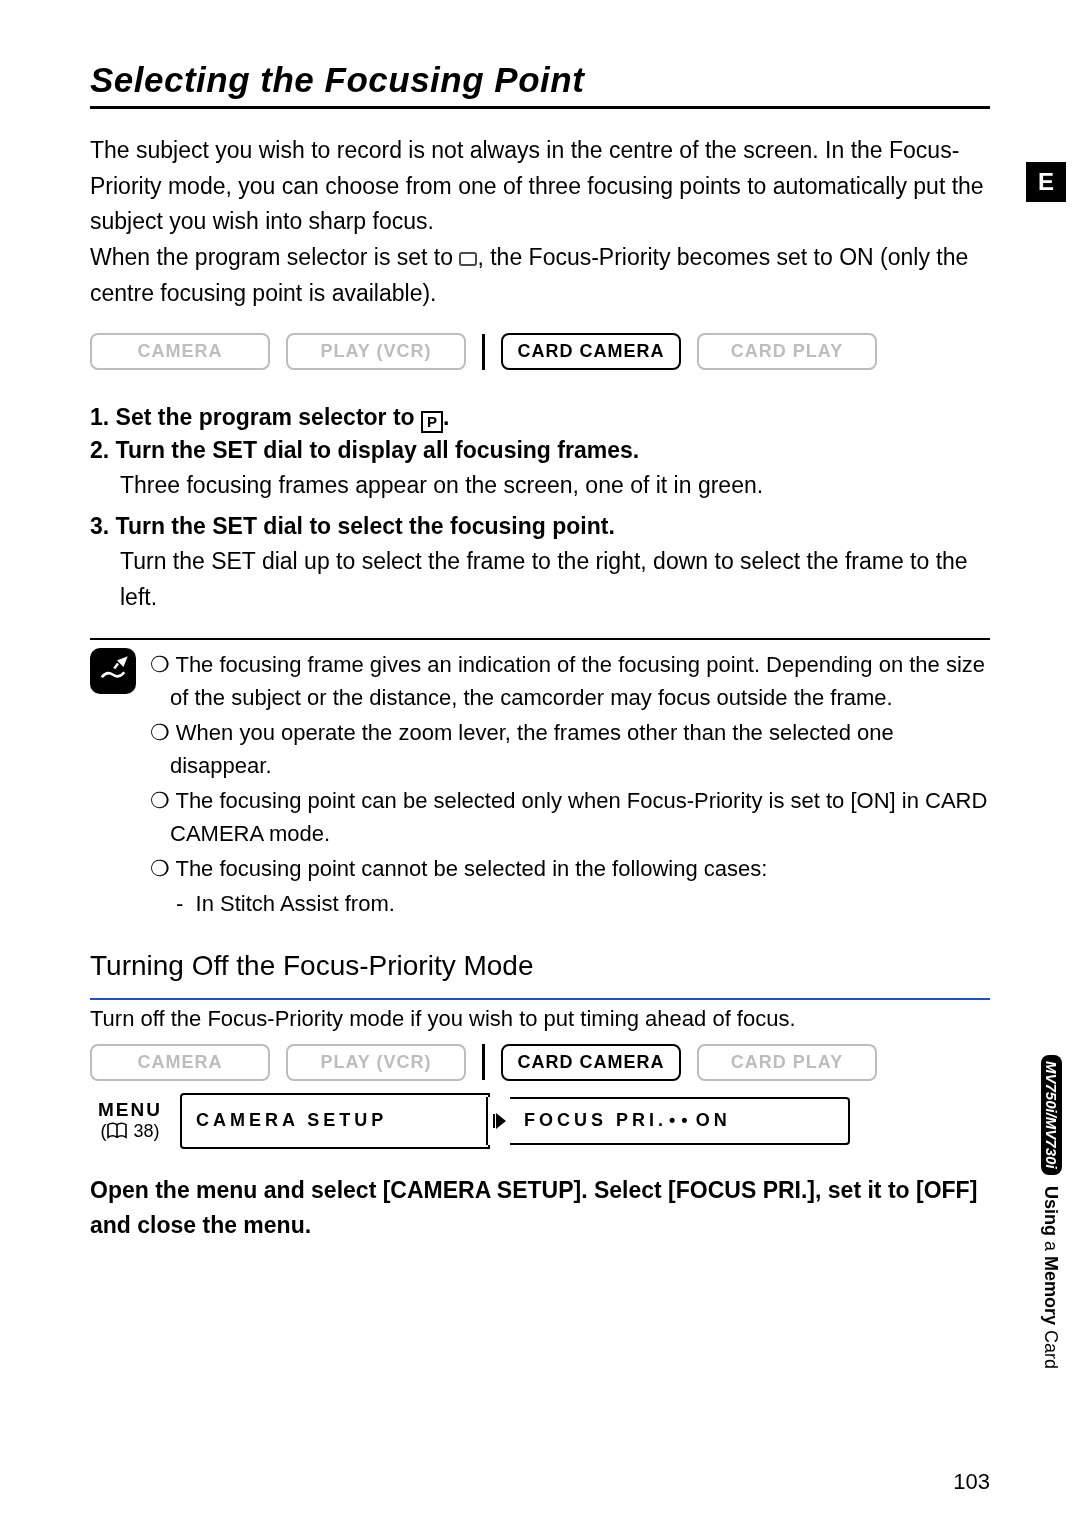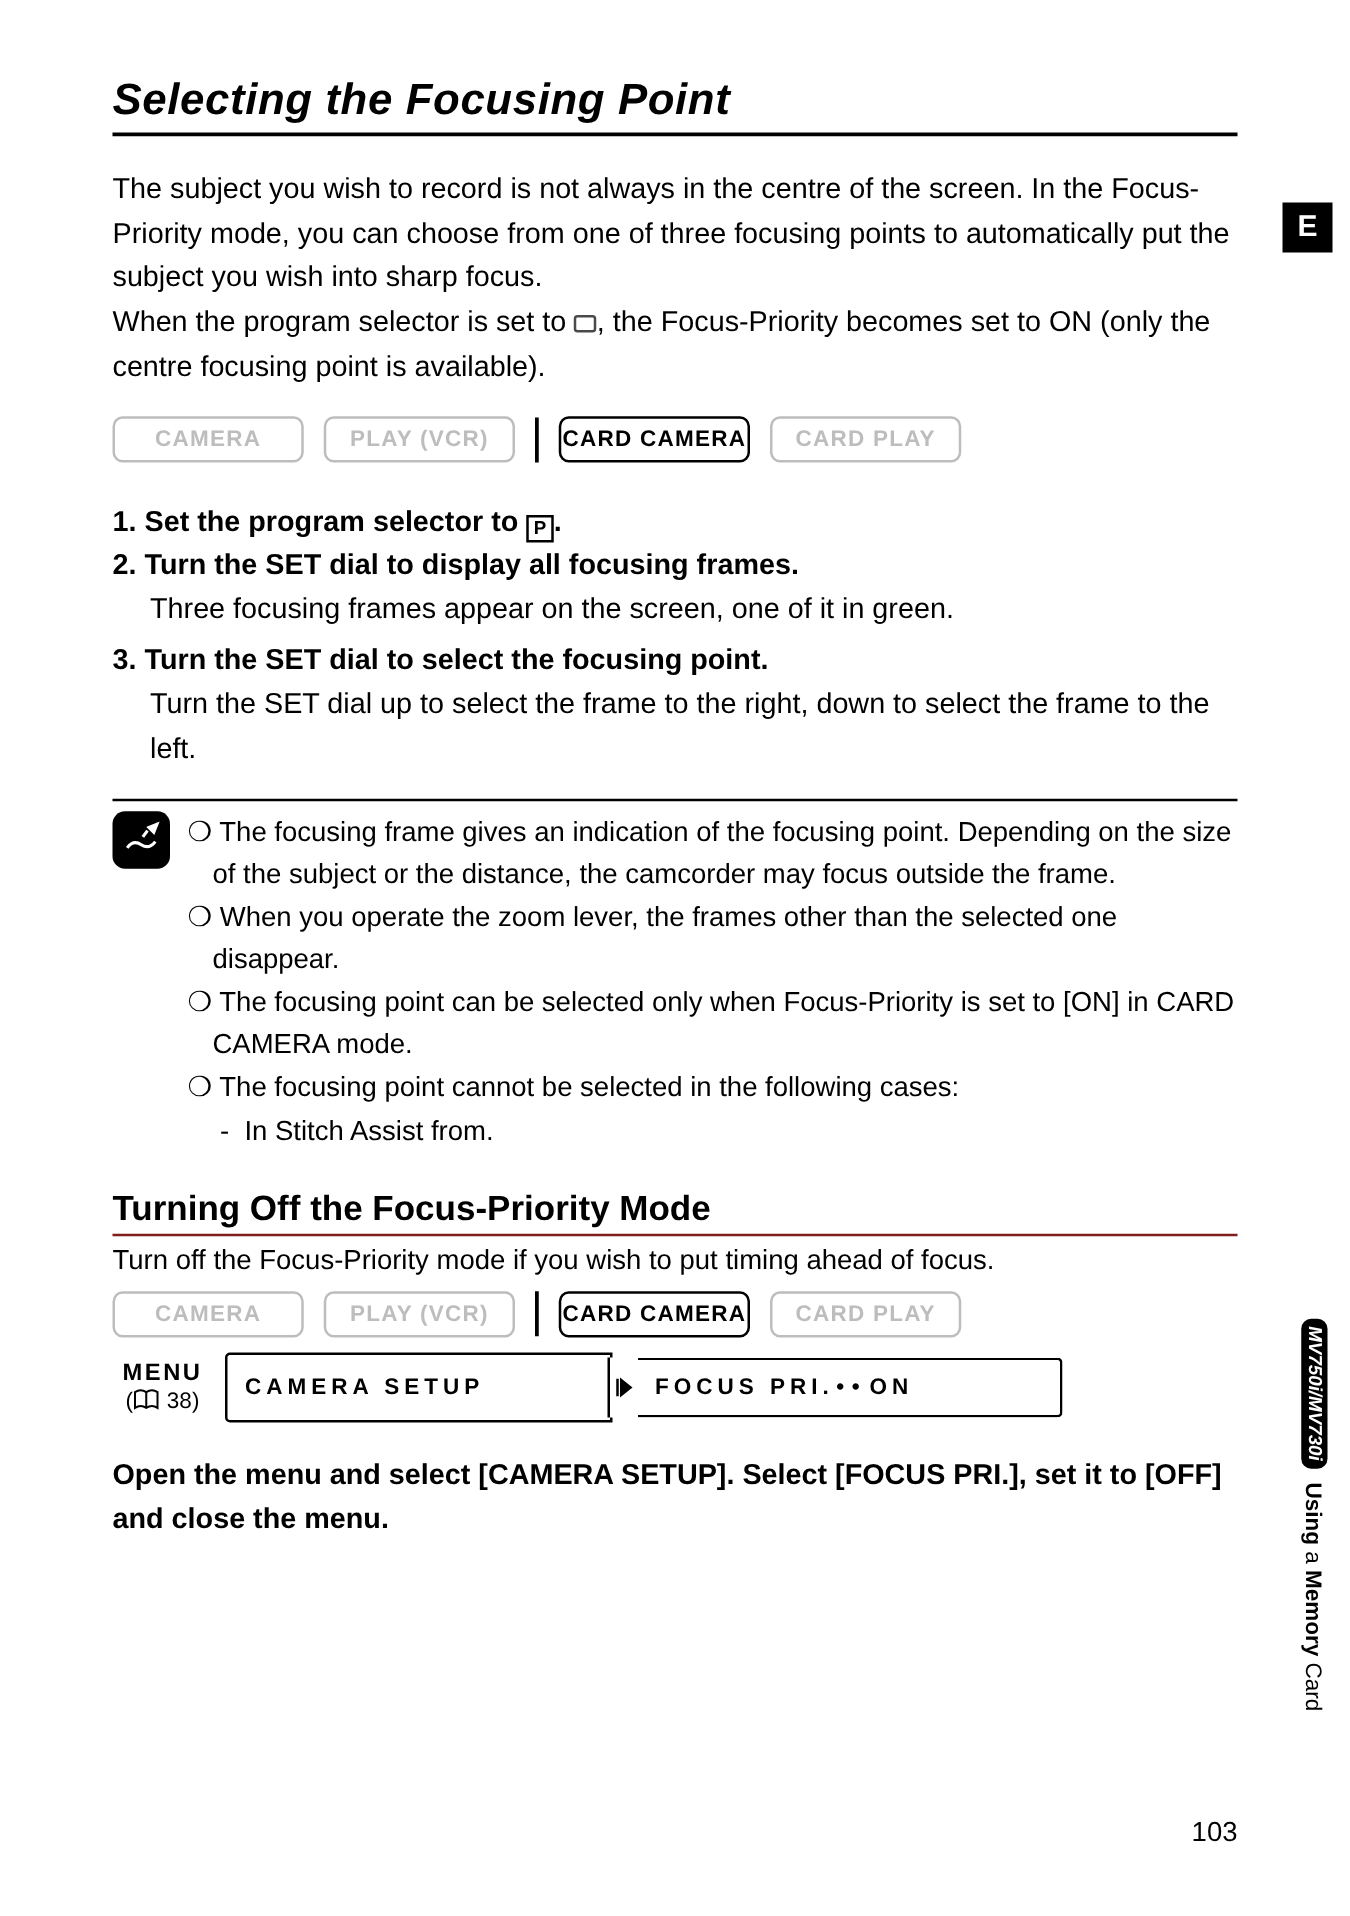--- a/index.html
+++ b/index.html
@@ -30,21 +30,21 @@
   .mode-row {
     display: flex;
     align-items: center;
     gap: 16px;
     margin-bottom: 34px;
   }
   .mode-box {
     border: 2px solid #bdbdbd;
     border-radius: 8px;
     padding: 6px 0;
-    width: 153px;
+    width: 180px;
     text-align: center;
     font-size: 18px;
     font-weight: 700;
     color: #bdbdbd;
     letter-spacing: 1px;
   }
   .mode-box.active {
     border-color: #000;
     color: #000;
   }
@@ -100,26 +100,26 @@
   .note-icon svg { width: 30px; height: 30px; }
   .notes-list {
     flex: 1;
     font-size: 22px;
     line-height: 1.5;
   }
   .notes-list .n-item { padding-left: 20px; text-indent: -20px; margin-bottom: 2px; }
   .notes-list .n-sub { padding-left: 40px; text-indent: -14px; }
   .subhead {
     font-family: Arial, Helvetica, sans-serif;
-    font-weight: 700;
+    font-weight: 400;
     font-size: 28px;
-    border-bottom: 2px solid #7f1d1d;
+    border-bottom: 2px solid #1d4ed8;
     margin-top: 30px;
     margin-bottom: 6px;
-    padding-bottom: 4px;
+    padding-bottom: 16px;
   }
   .sub-intro { font-size: 22px; margin-bottom: 12px; }
   .mode-row.second { margin-bottom: 12px; }
   .menu-row {
     display: flex;
     align-items: center;
     gap: 10px;
     margin-bottom: 24px;
   }
   .menu-label { text-align: center; width: 80px; }
@@ -202,21 +202,21 @@
     padding: 6px 2px;
     font-size: 15px;
     letter-spacing: 0;
     display: inline-block;
   }
   .side-label .card-text { font-weight: 400; margin-top: 6px; }
   .side-label .card-text b { font-weight: 700; }
   .page-num {
     position: absolute;
     right: 90px;
-    bottom: 54px;
+    bottom: 38px;
     font-size: 22px;
   }
   .square-glyph {
     display: inline-block;
     width: 18px;
     height: 14px;
     border: 2px solid #4a4a4a;
     border-radius: 3px;
     vertical-align: -1px;
   }

